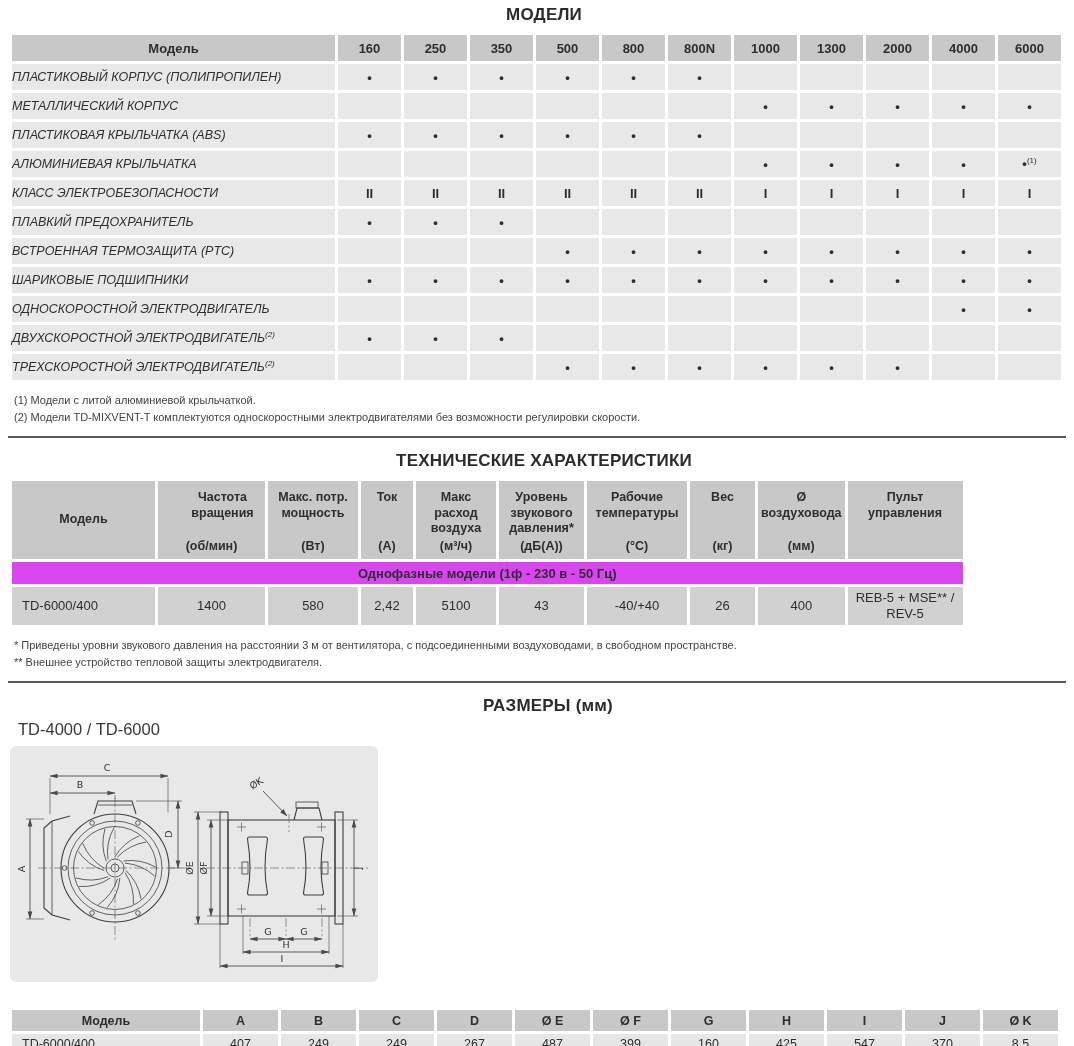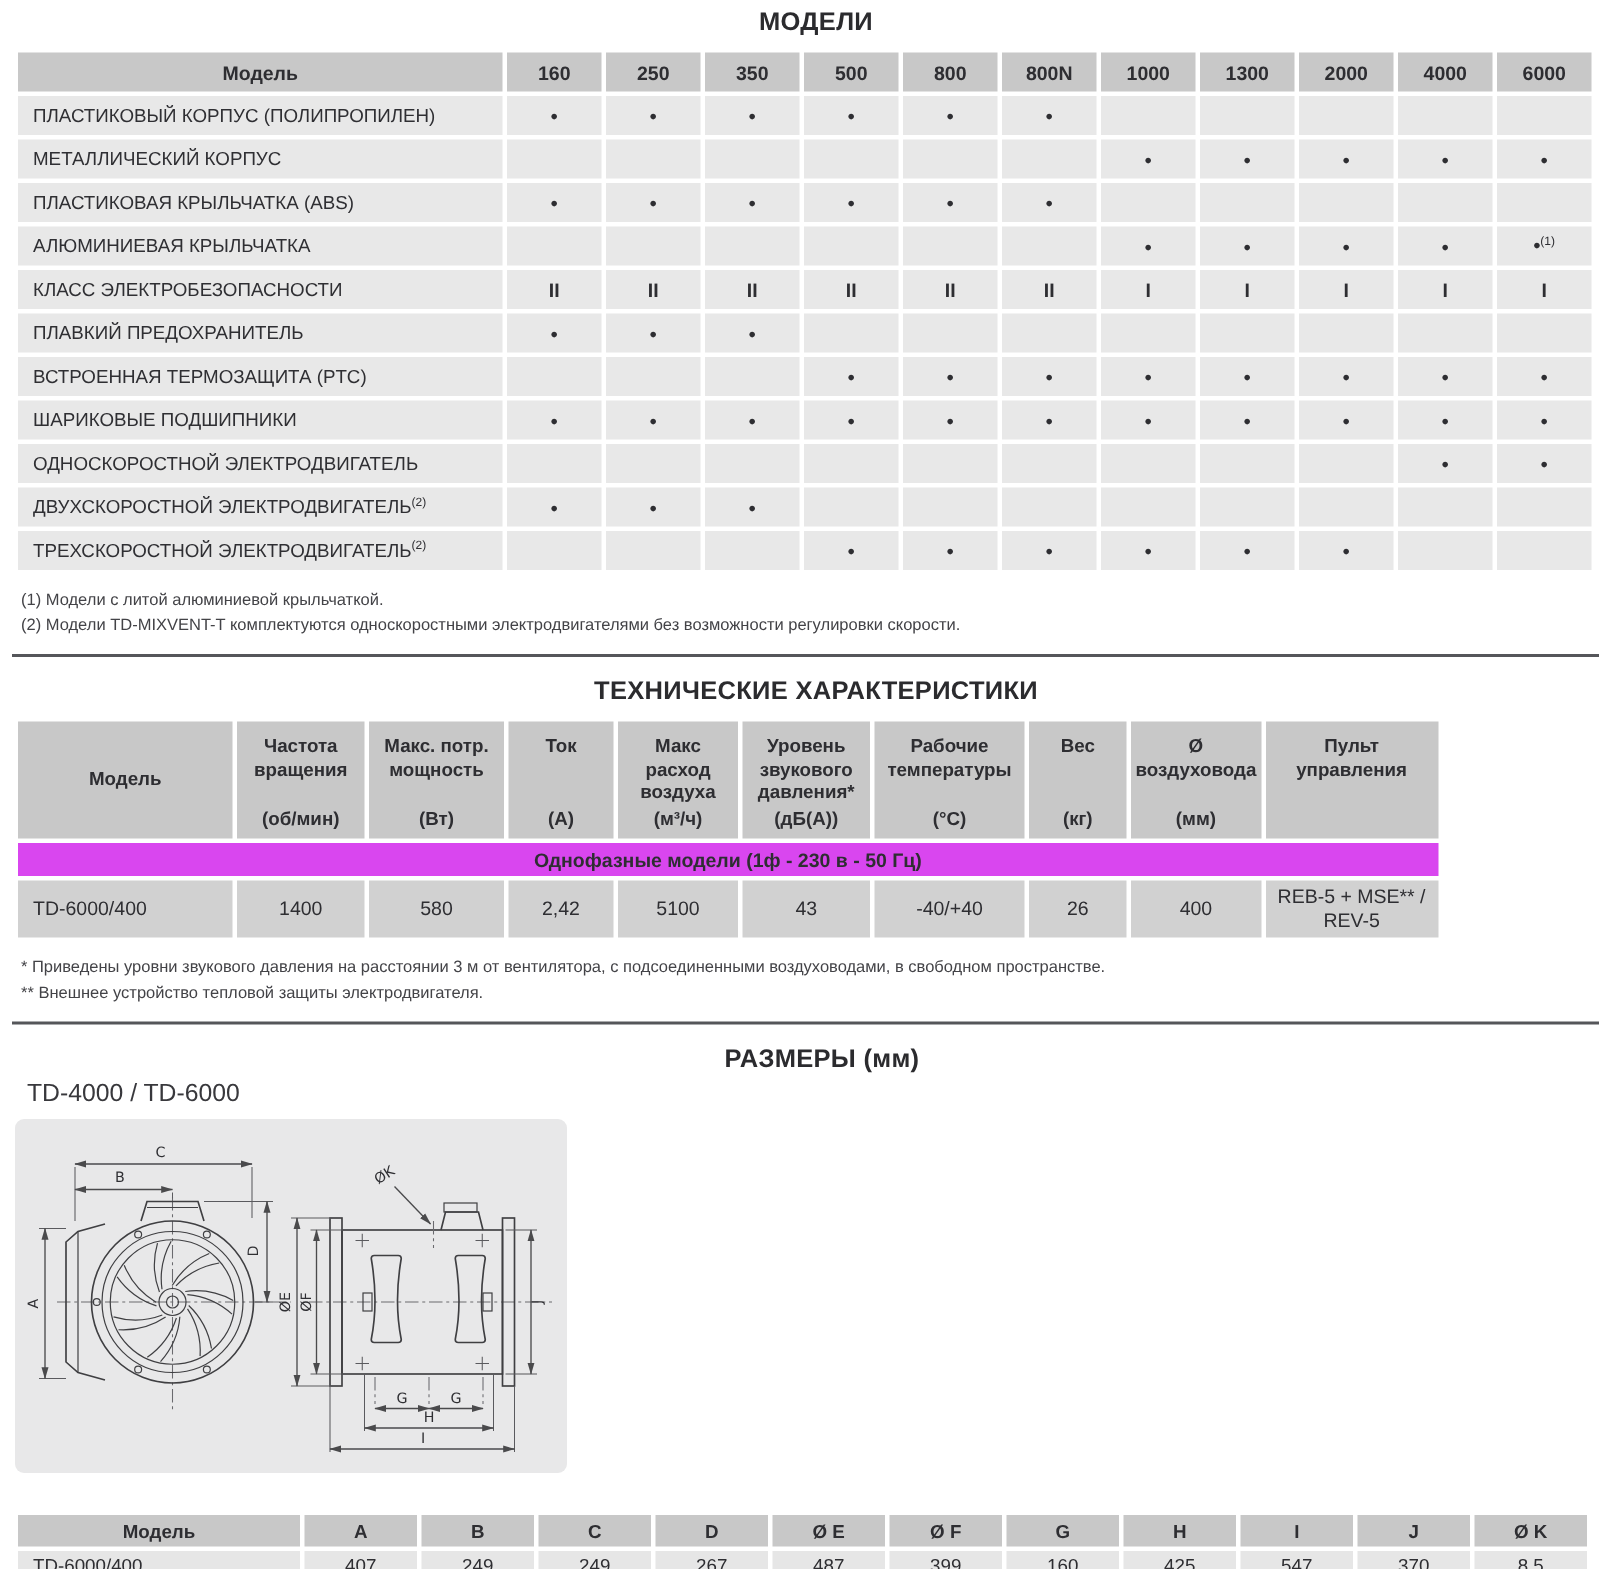--- a/index.html
+++ b/index.html
@@ -8,21 +8,21 @@
   .section-title{font-size:17px;font-weight:bold;color:#2b2b2e;margin:0 0 7px 14px;letter-spacing:.2px;text-align:center;}
   #models-title{padding-top:5px;}
   hr.sep{border:none;border-top:2px solid #55565a;margin:11px 8px 0 8px;}
 
   table{border-collapse:separate;border-spacing:3px;margin-left:9px;}
   th,td{padding:0;}
 
   
   .models-table .mfirst{width:323px;background:#c8c8c8;font-size:13px;font-weight:bold;height:26px;text-align:center;}
   .models-table .mcol{width:63px;background:#c8c8c8;font-size:13px;font-weight:bold;height:26px;text-align:center;}
-  .models-table .feat{background:#e8e8e8;font-size:12.5px;height:26px;padding-left:10px;white-space:nowrap;color:#2f2f33;}
+  .models-table .feat{background:#e8e8e8;font-size:12.5px;height:26px;white-space:nowrap;color:#2f2f33;font-style:italic;}
   .models-table .val{background:#e8e8e8;font-size:13px;font-weight:bold;text-align:center;height:26px;}
   .models-table sup{font-size:8px;font-weight:normal;}
   .footnotes{margin:9px 0 0 14px;font-size:11px;line-height:1.5;color:#434347;}
 
   
   .specs-table .sh{background:#c8c8c8;height:78px;font-size:12.5px;font-weight:bold;text-align:center;vertical-align:top;position:relative;}
   .specs-table .sh.solo{vertical-align:middle;}
   .specs-table .sh .hn{padding:9px 3px 0 3px;line-height:1.25;}
   .specs-table .sh.solo .hn{padding-top:0;}
   .specs-table .sh .hu{position:absolute;bottom:6px;left:0;width:100%;text-align:center;}
@@ -235,29 +235,29 @@
 <hr class="sep">
 
 <div style="margin-top:13px;">
   <h1 class="section-title">ТЕХНИЧЕСКИЕ ХАРАКТЕРИСТИКИ</h1>
   <table class="specs-table">
     <thead>
       <tr id="specs-head-row">
           <th class="sh solo" style="width: 143px;">
             <div class="hn">Модель</div>
           </th>
-          <th class="sh" style="width: 85px;">
+          <th class="sh" style="width: 85px; padding-left: 22px;">
             <div class="hn">Частота вращения</div>
             <div class="hu">(об/мин)</div>
           </th>
           <th class="sh" style="width: 90px;">
             <div class="hn">Макс. потр. мощность</div>
             <div class="hu">(Вт)</div>
           </th>
-          <th class="sh" style="width: 70px;">
+          <th class="sh" style="width: 52px;">
             <div class="hn">Ток</div>
             <div class="hu">(А)</div>
           </th>
           <th class="sh" style="width: 80px;">
             <div class="hn">Макс расход воздуха</div>
             <div class="hu">(м³/ч)</div>
           </th>
           <th class="sh" style="width: 85px;">
             <div class="hn">Уровень звукового давления*</div>
             <div class="hu">(дБ(А))</div>

